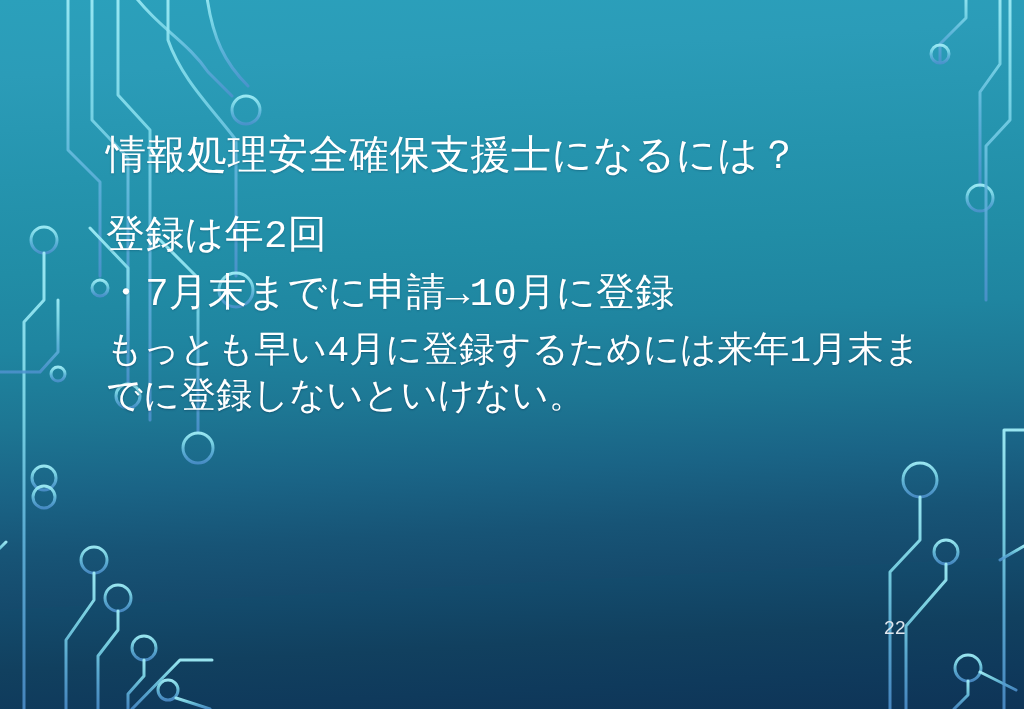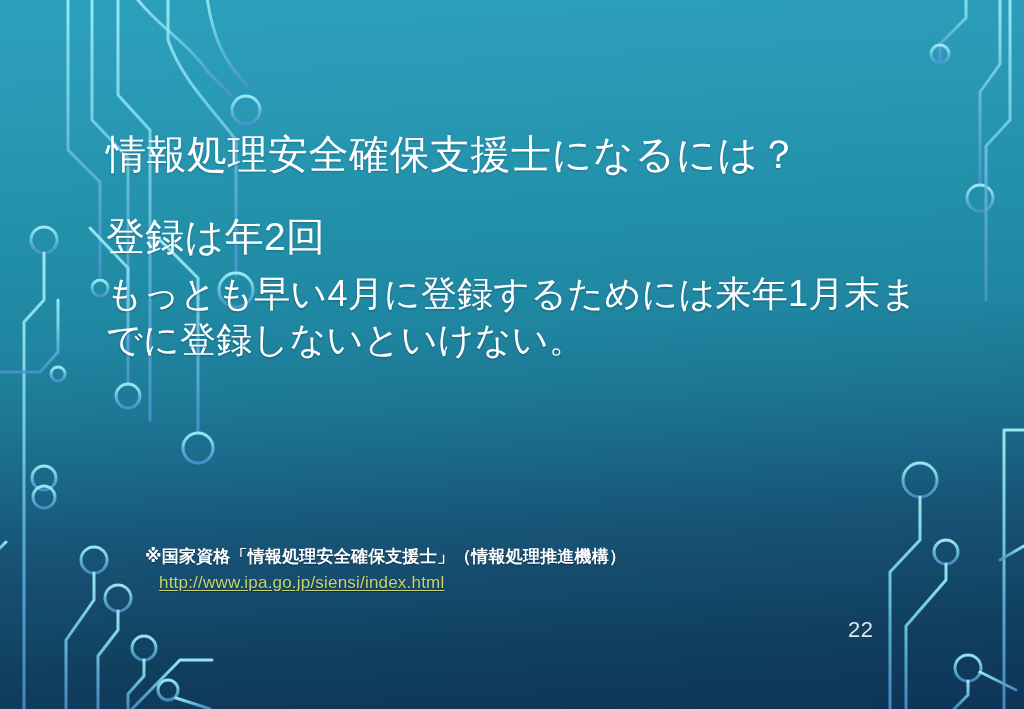--- a/index.html
+++ b/index.html
@@ -63,20 +63,21 @@
     letter-spacing: 0.5px;
     text-shadow: 0 1px 2px rgba(0,40,70,0.30);
     white-space: nowrap;
   }
 
   .body-block {
     position: absolute;
     left: 106px;
     top: 212px;
     width: 840px;
+    font-family: Liberation Mono, monospace;
   }
   .lead-line {
     font-size: 39px;
     line-height: 1.30;
     color: #ffffff;
     letter-spacing: 0.3px;
     margin: 0 0 8px 0;
     text-shadow: 0 1px 2px rgba(0,40,70,0.25);
   }
   .bullet-line {
@@ -120,23 +121,23 @@
     color: #c8d46a;
     text-decoration: underline;
     text-underline-offset: 2px;
     letter-spacing: 0.2px;
     white-space: nowrap;
     text-shadow: 0 1px 1px rgba(0,20,45,0.5);
   }
 
   .page-number {
     position: absolute;
-    left: 848px;
+    left: 884px;
     top: 617px;
-    font-size: 22px;
+    font-size: 19px;
     color: #dfe6ee;
     letter-spacing: 0.5px;
   }
 </style>
 </head>
 <body>
 
 <div id="slide">
 
   <svg id="bg-svg" viewBox="0 0 1024 709" xmlns="http://www.w3.org/2000/svg">
@@ -243,25 +244,22 @@
 
   <div id="content">
 
     <h1 class="slide-title">情報処理安全確保支援士になるには？</h1>
 
     <div class="body-block">
 
       <p class="lead-line">登録は年2回</p>
 
 
+      <p class="bullet-line">・7月末までに申請→10月に登録</p>
 
       <p class="note-para">もっとも早い4月に登録するためには来年1月末までに登録しないといけない。</p>
     </div>
 
-    <div class="footnote">
-      <div class="footnote-title">※国家資格「情報処理安全確保支援士」（情報処理推進機構）</div>
-      <a class="footnote-url" href="#">http://www.ipa.go.jp/siensi/index.html</a>
-    </div>
 
     <div class="page-number">22</div>
 
   </div>
 </div>
 
 </body></html>

